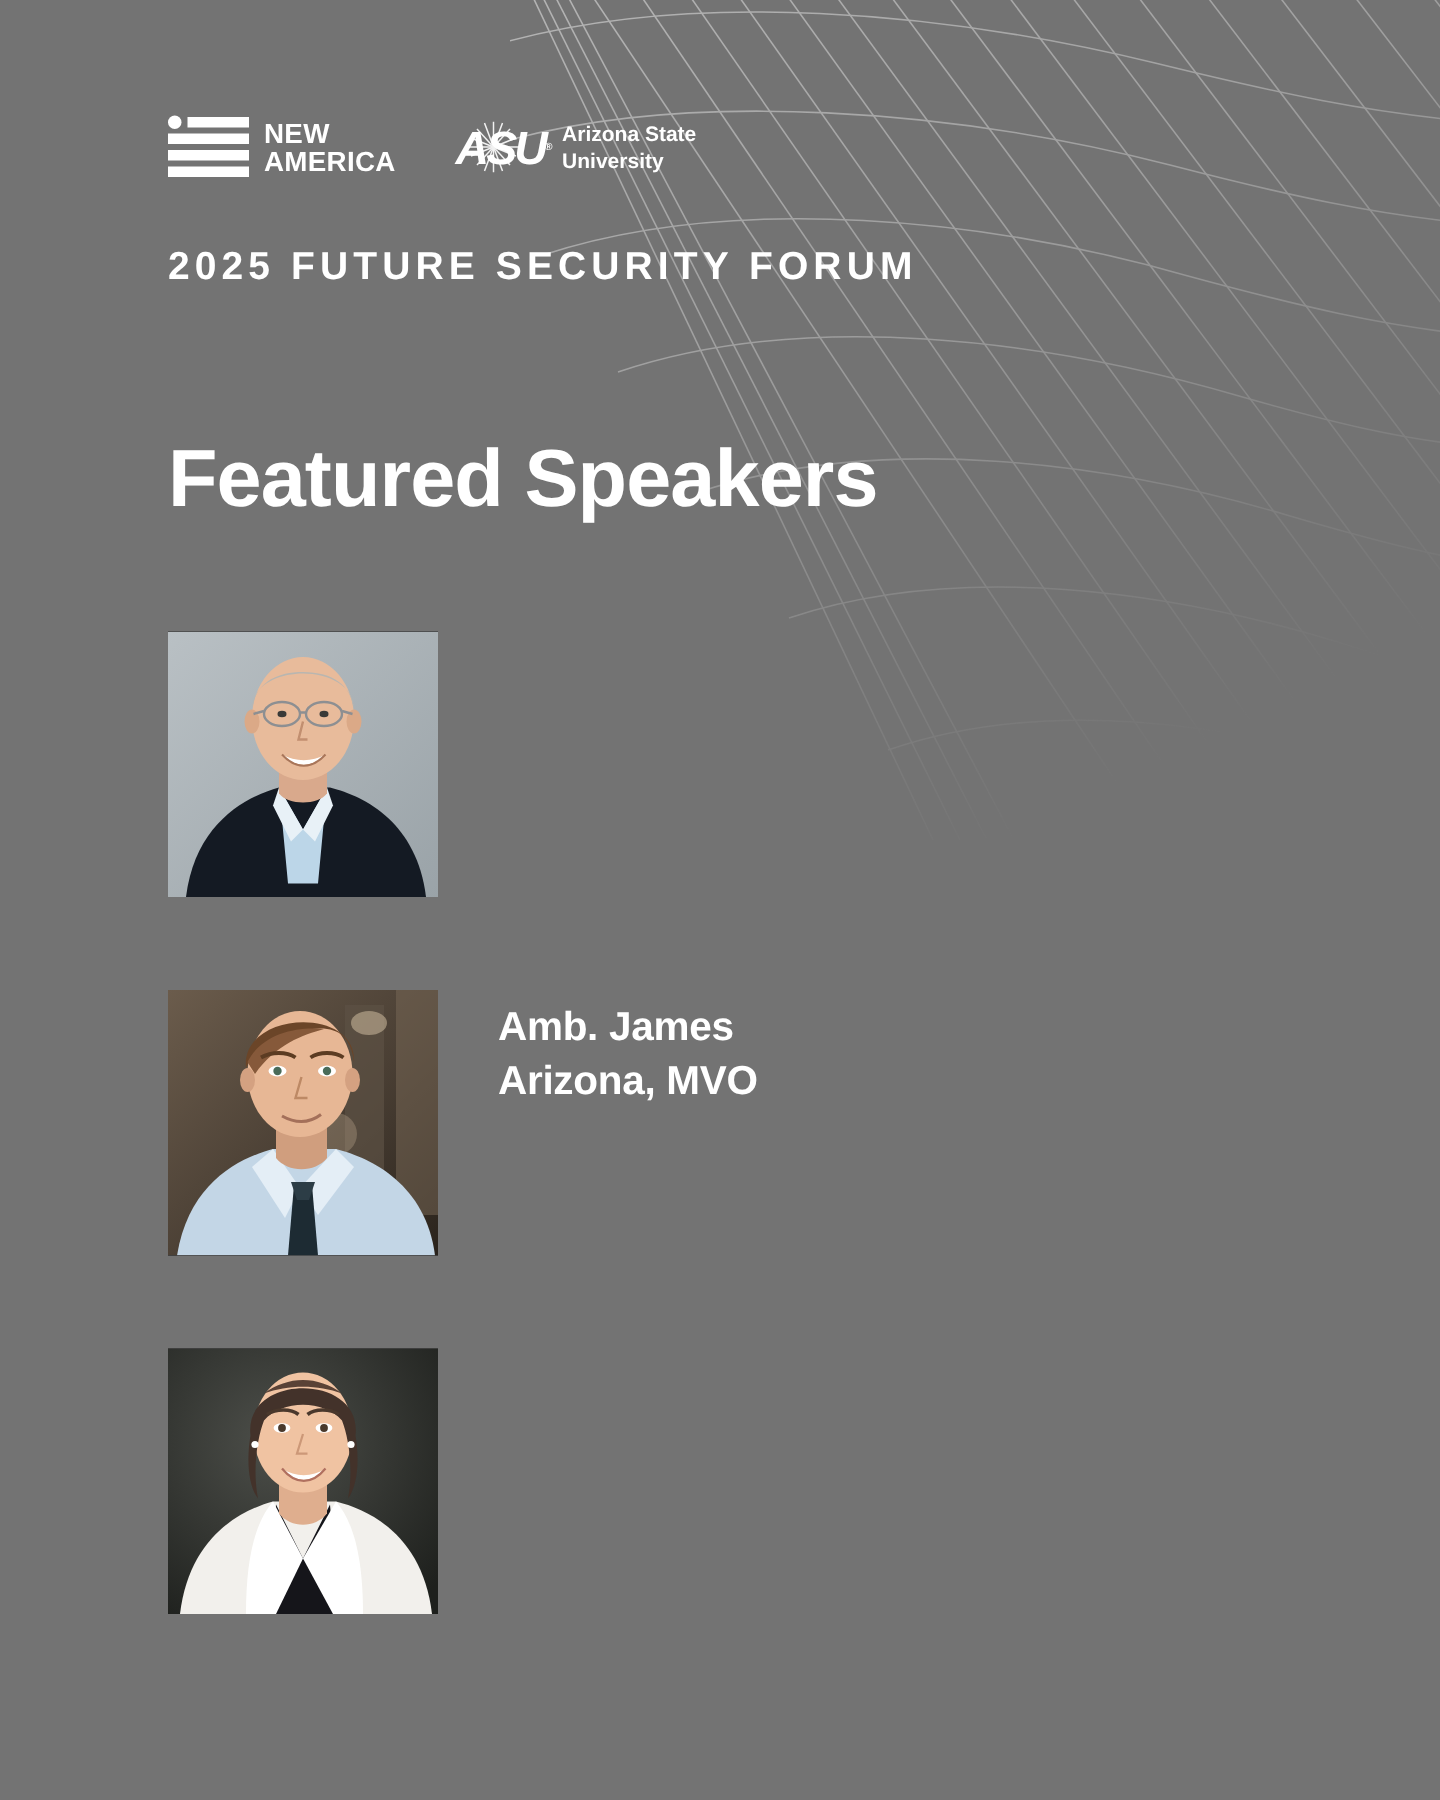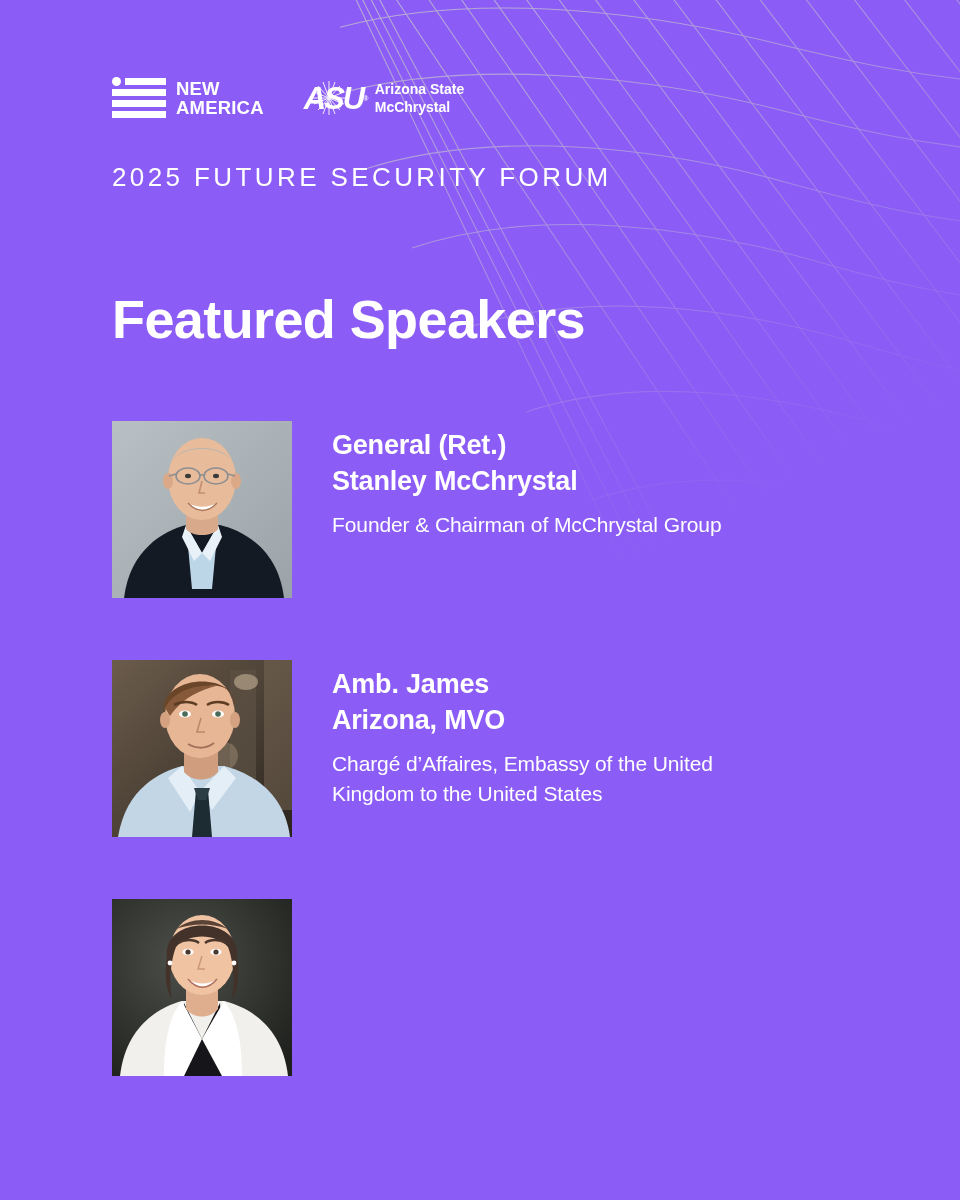--- a/index.html
+++ b/index.html
@@ -5,21 +5,21 @@
   * { margin:0; padding:0; box-sizing:border-box; }
   html, body {
     width:960px; height:1200px;
     background:#000000;
     font-family:"Liberation Sans", sans-serif;
     overflow:hidden;
   }
   .poster {
     position:relative;
     width:960px; height:1200px;
-    background:#8b5cf6;
+    background:#737373;
     overflow:hidden;
   }
 
   
   .mesh {
     position:absolute;
     top:0; right:0;
     width:620px; height:560px;
     pointer-events:none;
   }
@@ -83,21 +83,21 @@
     letter-spacing:0.2px;
     transform:scaleX(0.88); transform-origin:left center;
   }
 
   
   .event-title {
     position:absolute;
     left:112px; top:162px;
     color:#ffffff;
     font-size:26px;
-    font-weight:normal;
+    font-weight:bold;
     letter-spacing:3.4px;
   }
 
   
   .headline {
     position:absolute;
     left:112px; top:288px;
     color:#ffffff;
     font-size:54px;
     font-weight:bold;
@@ -241,21 +241,21 @@
             <line x1="17" y1="17" x2="2" y2="11"></line>
             <line x1="17" y1="17" x2="6" y2="5"></line>
             <line x1="17" y1="17" x2="11" y2="1"></line>
           </g>
         </svg>
         <span class="lettering">ASU</span>
           <span class="asu-tm">®</span>
       </div>
       <div class="asu-words">
         <div>Arizona State</div>
-        <div>McChrystal</div>
+        <div>University</div>
       </div>
     </div>
 
 
   </div>
 
   <div class="event-title">2025 FUTURE SECURITY FORUM</div>
 
   <div class="headline">Featured Speakers</div>
 
@@ -296,29 +296,20 @@
           </g>
 
           <ellipse cx="76" cy="55" rx="3" ry="2.2" fill="#3a3a38"></ellipse>
           <ellipse cx="104" cy="55" rx="3" ry="2.2" fill="#3a3a38"></ellipse>
 
           <path d="M90 60 L 87 72 L 93 72" fill="none" stroke="#c28f70" stroke-width="1.6"></path>
 
           <path d="M76 82 C 85 91 96 91 105 82 C 96 87 85 87 76 82 Z" fill="#ffffff"></path>
           <path d="M76 82 C 85 92 96 92 105 82" fill="none" stroke="#a9765a" stroke-width="1.4"></path>
         </svg>
-      </div>
-      <div class="speaker-info">
-        <div class="speaker-name">
-          <div>General (Ret.)</div>
-          <div>Stanley McChrystal</div>
-        </div>
-        <div class="speaker-title">
-          <div>Founder &amp; Chairman of McChrystal Group</div>
-        </div>
       </div>
     </div>
 
     <div class="speaker">
       <div class="portrait">
         <svg viewBox="0 0 180 177">
           <defs>
             <linearGradient id="bg2" x1="0" y1="0" x2="1" y2="1">
               <stop offset="0%" stop-color="#6b5c4c"></stop>
                 <stop offset="55%" stop-color="#4a3f34"></stop>
@@ -360,24 +351,20 @@
           <path d="M89 58 L 85 72 L 93 72" fill="none" stroke="#bd8965" stroke-width="1.6"></path>
 
           <path d="M76 84 C 85 89 94 89 102 83" fill="none" stroke="#a4705a" stroke-width="2"></path>
         </svg>
       </div>
       <div class="speaker-info">
         <div class="speaker-name">
           <div>Amb. James</div>
           <div>Arizona, MVO</div>
         </div>
-        <div class="speaker-title">
-          <div>Chargé d’Affaires, Embassy of the United</div>
-          <div>Kingdom to the United States</div>
-        </div>
       </div>
     </div>
 
     <div class="speaker">
       <div class="portrait">
         <svg viewBox="0 0 180 177">
           <defs>
             <radialGradient id="bg3" cx="0.4" cy="0.35" r="0.8">
               <stop offset="0%" stop-color="#4d4f4a"></stop>
                 <stop offset="100%" stop-color="#1e201d"></stop>

